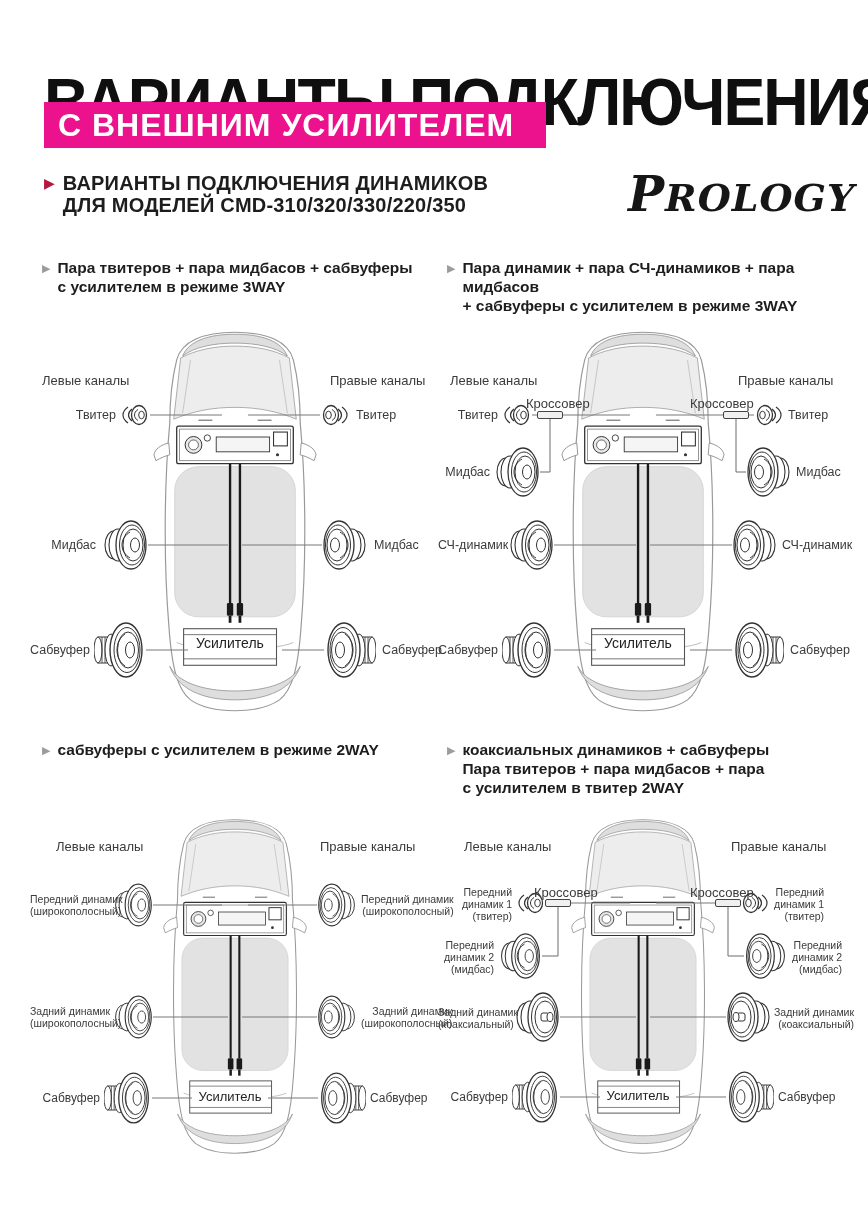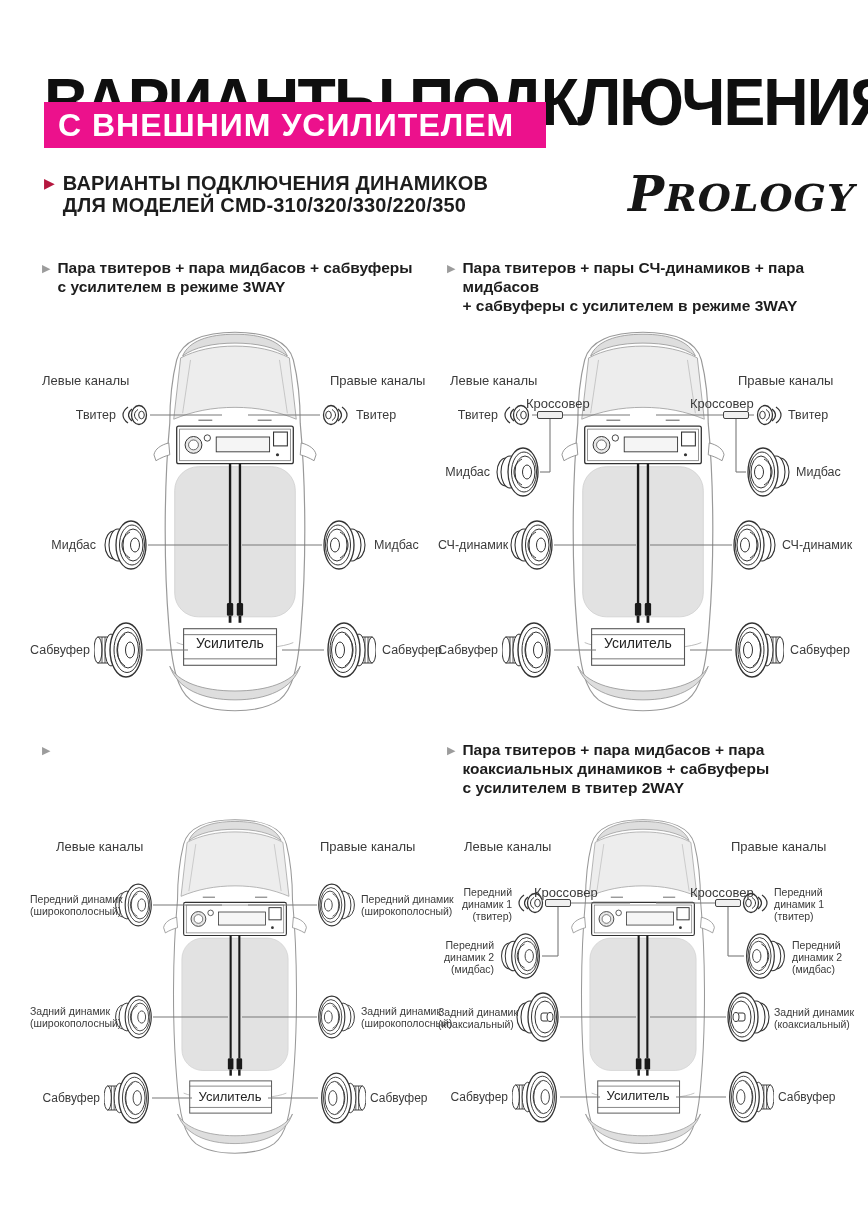--- a/index.html
+++ b/index.html
@@ -22,21 +22,21 @@
   .q-head{display:flex;gap:7px;}
   .q-bullet{color:#9c9c9c;font-size:11px;line-height:19px;padding-top:1px;}
   .q-head .txt span{display:block;font-size:15.5px;font-weight:bold;line-height:19px;color:#1d1d1d;}
   #h-q1{left:42px;top:258px;width:380px;}
   #h-q2{left:447px;top:258px;width:410px;}
   #h-q3{left:42px;top:740px;width:380px;}
   #h-q4{left:447px;top:740px;width:410px;}
   
   .scene{position:absolute;}
   .scene svg{position:absolute;left:0;top:0;}
-  .lbl{position:absolute;font-size:12.5px;color:#3b3b3b;white-space:nowrap;line-height:13px;}
+  .lbl{position:absolute;font-size:12.5px;color:#3b3b3b;white-space:nowrap;line-height:13px;text-align:right;}
   .rt{text-align:right;}
   .lbl .ln{display:block;line-height:12.5px;}
   .sm{font-size:10.5px;}
   .sm .ln{line-height:12px;}
   .chan{font-size:13px;color:#3b3b3b;}
   .xo{font-size:13px;color:#3b3b3b;}
   .amp-lbl{font-size:14px;color:#222;text-align:center;}
   .amp-sm{font-size:13px;}
   #scene1{left:30px;top:320px;width:400px;height:412px;}
   #scene2{left:438px;top:320px;width:406px;height:412px;}
@@ -158,34 +158,35 @@
 <div id="h-q1" class="abs q-head">
   <span class="q-bullet">▶</span>
   <div class="txt">
     <span>Пара твитеров + пара мидбасов + сабвуферы</span>
     <span>с усилителем в режиме 3WAY</span>
   </div>
 </div>
 <div id="h-q2" class="abs q-head">
   <span class="q-bullet">▶</span>
   <div class="txt">
-    <span>Пара твитеров + пары СЧ-динамиков + пара мидбасов</span>
+    <span>Пара динамик + пара СЧ-динамиков + пара мидбасов</span>
     <span>+ сабвуферы с усилителем в режиме 3WAY</span>
   </div>
 </div>
 <div id="h-q3" class="abs q-head">
   <span class="q-bullet">▶</span>
   <div class="txt">
+    <span>сабвуферы с усилителем в режиме 2WAY</span>
   </div>
 </div>
 <div id="h-q4" class="abs q-head">
   <span class="q-bullet">▶</span>
   <div class="txt">
+    <span>коаксиальных динамиков + сабвуферы</span>
     <span>Пара твитеров + пара мидбасов + пара</span>
-    <span>коаксиальных динамиков + сабвуферы</span>
     <span>с усилителем в твитер 2WAY</span>
   </div>
 </div>
 
 <div id="scene1" class="scene">
   <svg width="400" height="412" viewBox="0 0 400 412">
     <use href="#car" x="121" y="8" width="168" height="386"></use>
     <g class="wire">
       <path d="M120,95 H192"></path>
         <path d="M290,95 H218"></path>

